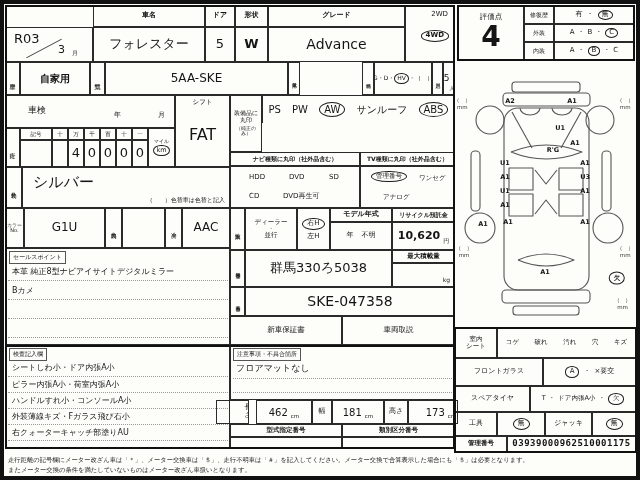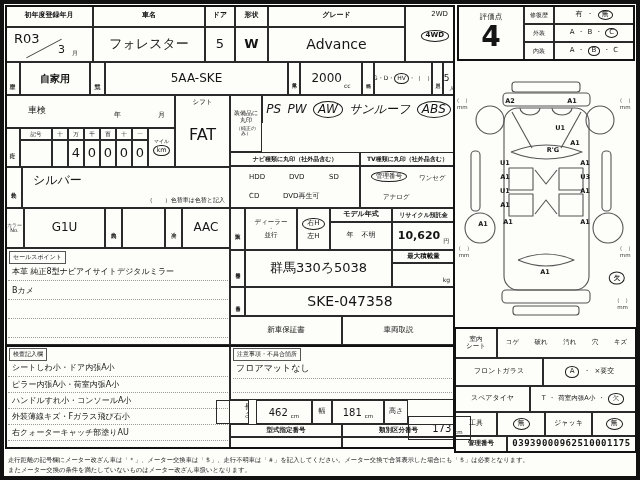--- a/index.html
+++ b/index.html
@@ -21,21 +21,20 @@
   #carsvg{position:absolute;left:0;top:0;}
   .rowflex{display:flex;align-items:center;justify-content:space-around;width:100%;}
 </style>
 </head>
 <body>
 
 <div id="page">
 
   <div class="frame2" style="left:0;top:0;width:640px;height:480px;border-width:4px;"></div>
 
-  <div class="cell hdr" style="left:5px;top:5px;width:88px;height:22px;">初年度登録年月</div>
   <div class="cell hdr" style="left:93px;top:5px;width:112px;height:22px;">車名</div>
   <div class="cell hdr" style="left:205px;top:5px;width:30px;height:22px;">ドア</div>
   <div class="cell hdr" style="left:235px;top:5px;width:33px;height:22px;">形状</div>
   <div class="cell hdr" style="left:268px;top:5px;width:137px;height:22px;">グレード</div>
 
   <div class="cell" style="left:5px;top:27px;width:88px;height:35px;">
     <span class="abs" style="left:8px;top:4px;font-size:13px;">R03</span>
     <span class="abs" style="left:52px;top:16px;font-size:11px;">3</span>
     <span class="abs" style="left:66px;top:22px;font-size:6px;">月</span>
     <span class="abs" style="left:18px;top:20px;width:40px;height:1px;background:#444;transform:rotate(-28deg);"></span>
@@ -47,24 +46,20 @@
   <div class="cell" style="left:405px;top:5px;width:50px;height:57px;">
     <span class="abs" style="right:6px;top:5px;font-size:7px;">2WD</span>
     <span class="abs circ" style="right:5px;top:24px;font-size:7px;font-weight:bold;">4WD</span>
   </div>
 
   <div class="cell vert small6" style="left:5px;top:62px;width:15px;height:33px;">車歴</div>
   <div class="cell" style="left:20px;top:62px;width:70px;height:33px;font-size:10px;font-weight:bold;">自家用</div>
   <div class="cell vert small6" style="left:90px;top:62px;width:15px;height:33px;">型式</div>
   <div class="cell" style="left:105px;top:62px;width:183px;height:33px;font-size:12px;">5AA-SKE</div>
   <div class="cell vert" style="left:288px;top:62px;width:12px;height:33px;font-size:5px;">排気量</div>
-  <div class="cell" style="left:300px;top:62px;width:62px;height:33px;">
-    <span style="font-size:12px;">2000</span>
-    <span style="font-size:6px;align-self:flex-end;margin:0 0 4px 2px;">cc</span>
-  </div>
   <div class="cell vert" style="left:362px;top:62px;width:12px;height:33px;font-size:5px;">燃料</div>
   <div class="cell" style="left:374px;top:62px;width:58px;height:33px;font-size:6px;white-space:nowrap;">
     <span>G</span>
     <span>・</span>
     <span>D</span>
     <span>・</span>
     <span class="circ" style="padding:1px 2px;">HV</span>
     <span>・</span>
     <span>（　）</span>
   </div>
@@ -126,21 +121,21 @@
   <div class="cell" style="left:100px;top:140px;width:16px;height:27px;font-size:13px;">0</div>
   <div class="cell" style="left:116px;top:140px;width:16px;height:27px;font-size:13px;">0</div>
   <div class="cell" style="left:132px;top:140px;width:16px;height:27px;font-size:13px;">0</div>
   <div class="cell colstack" style="left:148px;top:128px;width:27px;height:39px;">
     <span style="font-size:5px;">マイル</span>
     <span class="circ" style="font-size:6.5px;padding:1px 2px;margin-top:1px;">km</span>
   </div>
 
   <div class="cell vert" style="left:5px;top:167px;width:17px;height:41px;font-size:5.5px;">外装色</div>
   <div class="cell" style="left:22px;top:167px;width:208px;height:41px;">
-    <span class="abs" style="left:10px;top:6px;font-size:12px;">シルバー</span>
+    <span class="abs" style="left:10px;top:6px;font-size:15px;">シルバー</span>
     <span class="abs" style="right:4px;bottom:3px;font-size:6px;">（　　）色替車は色替と記入</span>
   </div>
 
   <div class="cell" style="left:5px;top:208px;width:19px;height:40px;font-size:5px;text-align:center;">カラーNo.</div>
   <div class="cell" style="left:24px;top:208px;width:81px;height:40px;font-size:12px;">G1U</div>
   <div class="cell vert" style="left:105px;top:208px;width:17px;height:40px;font-size:5.5px;">内装色</div>
   <div class="cell" style="left:122px;top:208px;width:43px;height:40px;font-size:10px;"></div>
   <div class="cell vert" style="left:165px;top:208px;width:17px;height:40px;font-size:5.5px;">冷房</div>
   <div class="cell" style="left:182px;top:208px;width:48px;height:40px;font-size:12px;">AAC</div>
 
@@ -163,21 +158,21 @@
   <div class="dotline" style="left:8px;top:408px;width:220px;"></div>
   <span class="noteline" style="left:12px;top:411px;">外装薄線キズ・Fガラス飛び石小</span>
   <div class="dotline" style="left:8px;top:424px;width:220px;"></div>
   <span class="noteline" style="left:12px;top:427px;">右クォーターキャッチ部塗りAU</span>
   <div class="dotline" style="left:8px;top:440px;width:220px;"></div>
 
   <div class="cell colstack" style="left:230px;top:95px;width:32px;height:57px;font-size:6px;text-align:center;">
     <span style="white-space:normal;">装備品に丸印</span>
     <span style="font-size:5px;margin-top:2px;">（純正のみ）</span>
   </div>
-  <div class="cell nb rowflex" style="left:262px;top:95px;width:193px;height:28px;border:1px solid #2a2a2a;border-bottom:none;font-size:12px;font-style:italic;">
+  <div class="cell nb rowflex" style="left:262px;top:95px;width:193px;height:28px;border:1px solid #2a2a2a;border-bottom:none;font-size:10px;">
     <span>PS</span>
     <span>PW</span>
     <span class="circ">AW</span>
     <span>サンルーフ</span>
     <span class="circ">ABS</span>
   </div>
 
   <div class="cell" style="left:230px;top:152px;width:130px;height:14px;font-size:6px;font-weight:bold;">ナビ種類に丸印（社外品含む）</div>
   <div class="cell" style="left:360px;top:152px;width:95px;height:14px;font-size:6px;font-weight:bold;">TV種類に丸印（社外品含む）</div>
   <div class="cell" style="left:230px;top:166px;width:130px;height:42px;">
@@ -237,21 +232,21 @@
   <div class="cell" style="left:256px;top:400px;width:56px;height:24px;">
     <span style="font-size:10px;">462</span>
     <span style="font-size:5.5px;align-self:flex-end;margin:0 0 4px 3px;">cm</span>
   </div>
   <div class="cell small7" style="left:312px;top:400px;width:20px;height:24px;">幅</div>
   <div class="cell" style="left:332px;top:400px;width:52px;height:24px;">
     <span style="font-size:10px;">181</span>
     <span style="font-size:5.5px;align-self:flex-end;margin:0 0 4px 3px;">cm</span>
   </div>
   <div class="cell small7" style="left:384px;top:400px;width:24px;height:24px;">高さ</div>
-  <div class="cell" style="left:408px;top:416px;width:63px;height:24px;padding-left:16px;">
+  <div class="cell" style="left:408px;top:400px;width:50px;height:24px;padding-left:16px;">
     <span style="font-size:10px;">173</span>
     <span style="font-size:5.5px;align-self:flex-end;margin:0 0 4px 3px;">cm</span>
   </div>
 
   <div class="cell" style="left:342px;top:424px;width:113px;height:13px;font-size:6.5px;font-weight:bold;">類別区分番号</div>
   <div class="cell" style="left:230px;top:424px;width:112px;height:13px;font-size:6.5px;font-weight:bold;">型式指定番号</div>
   <div class="cell" style="left:230px;top:437px;width:112px;height:12px;"></div>
   <div class="cell" style="left:342px;top:437px;width:113px;height:12px;"></div>
 
   <div class="frame2" style="left:5px;top:5px;width:450px;height:444px;"></div>
@@ -339,21 +334,21 @@
   <div class="cell small7" style="left:455px;top:358px;width:88px;height:28px;">フロントガラス</div>
   <div class="cell small7" style="left:543px;top:358px;width:93px;height:28px;gap:4px;">
     <span class="circ">A</span>
     <span>・</span>
     <span>×要交</span>
   </div>
   <div class="cell small7" style="left:455px;top:386px;width:75px;height:26px;">スペアタイヤ</div>
   <div class="cell" style="left:530px;top:386px;width:106px;height:26px;gap:3px;font-size:6.5px;">
     <span>T</span>
     <span>・</span>
-    <span>荷室内張A小</span>
+    <span>ドア内張A小</span>
     <span>・</span>
     <span class="circ">欠</span>
   </div>
   <div class="cell small7" style="left:455px;top:412px;width:42px;height:24px;">工具</div>
   <div class="cell" style="left:497px;top:412px;width:48px;height:24px;">
     <span class="circ" style="font-size:7px;">無</span>
   </div>
   <div class="cell small7" style="left:545px;top:412px;width:47px;height:24px;">ジャッキ</div>
   <div class="cell" style="left:592px;top:412px;width:44px;height:24px;">
     <span class="circ" style="font-size:7px;">無</span>

